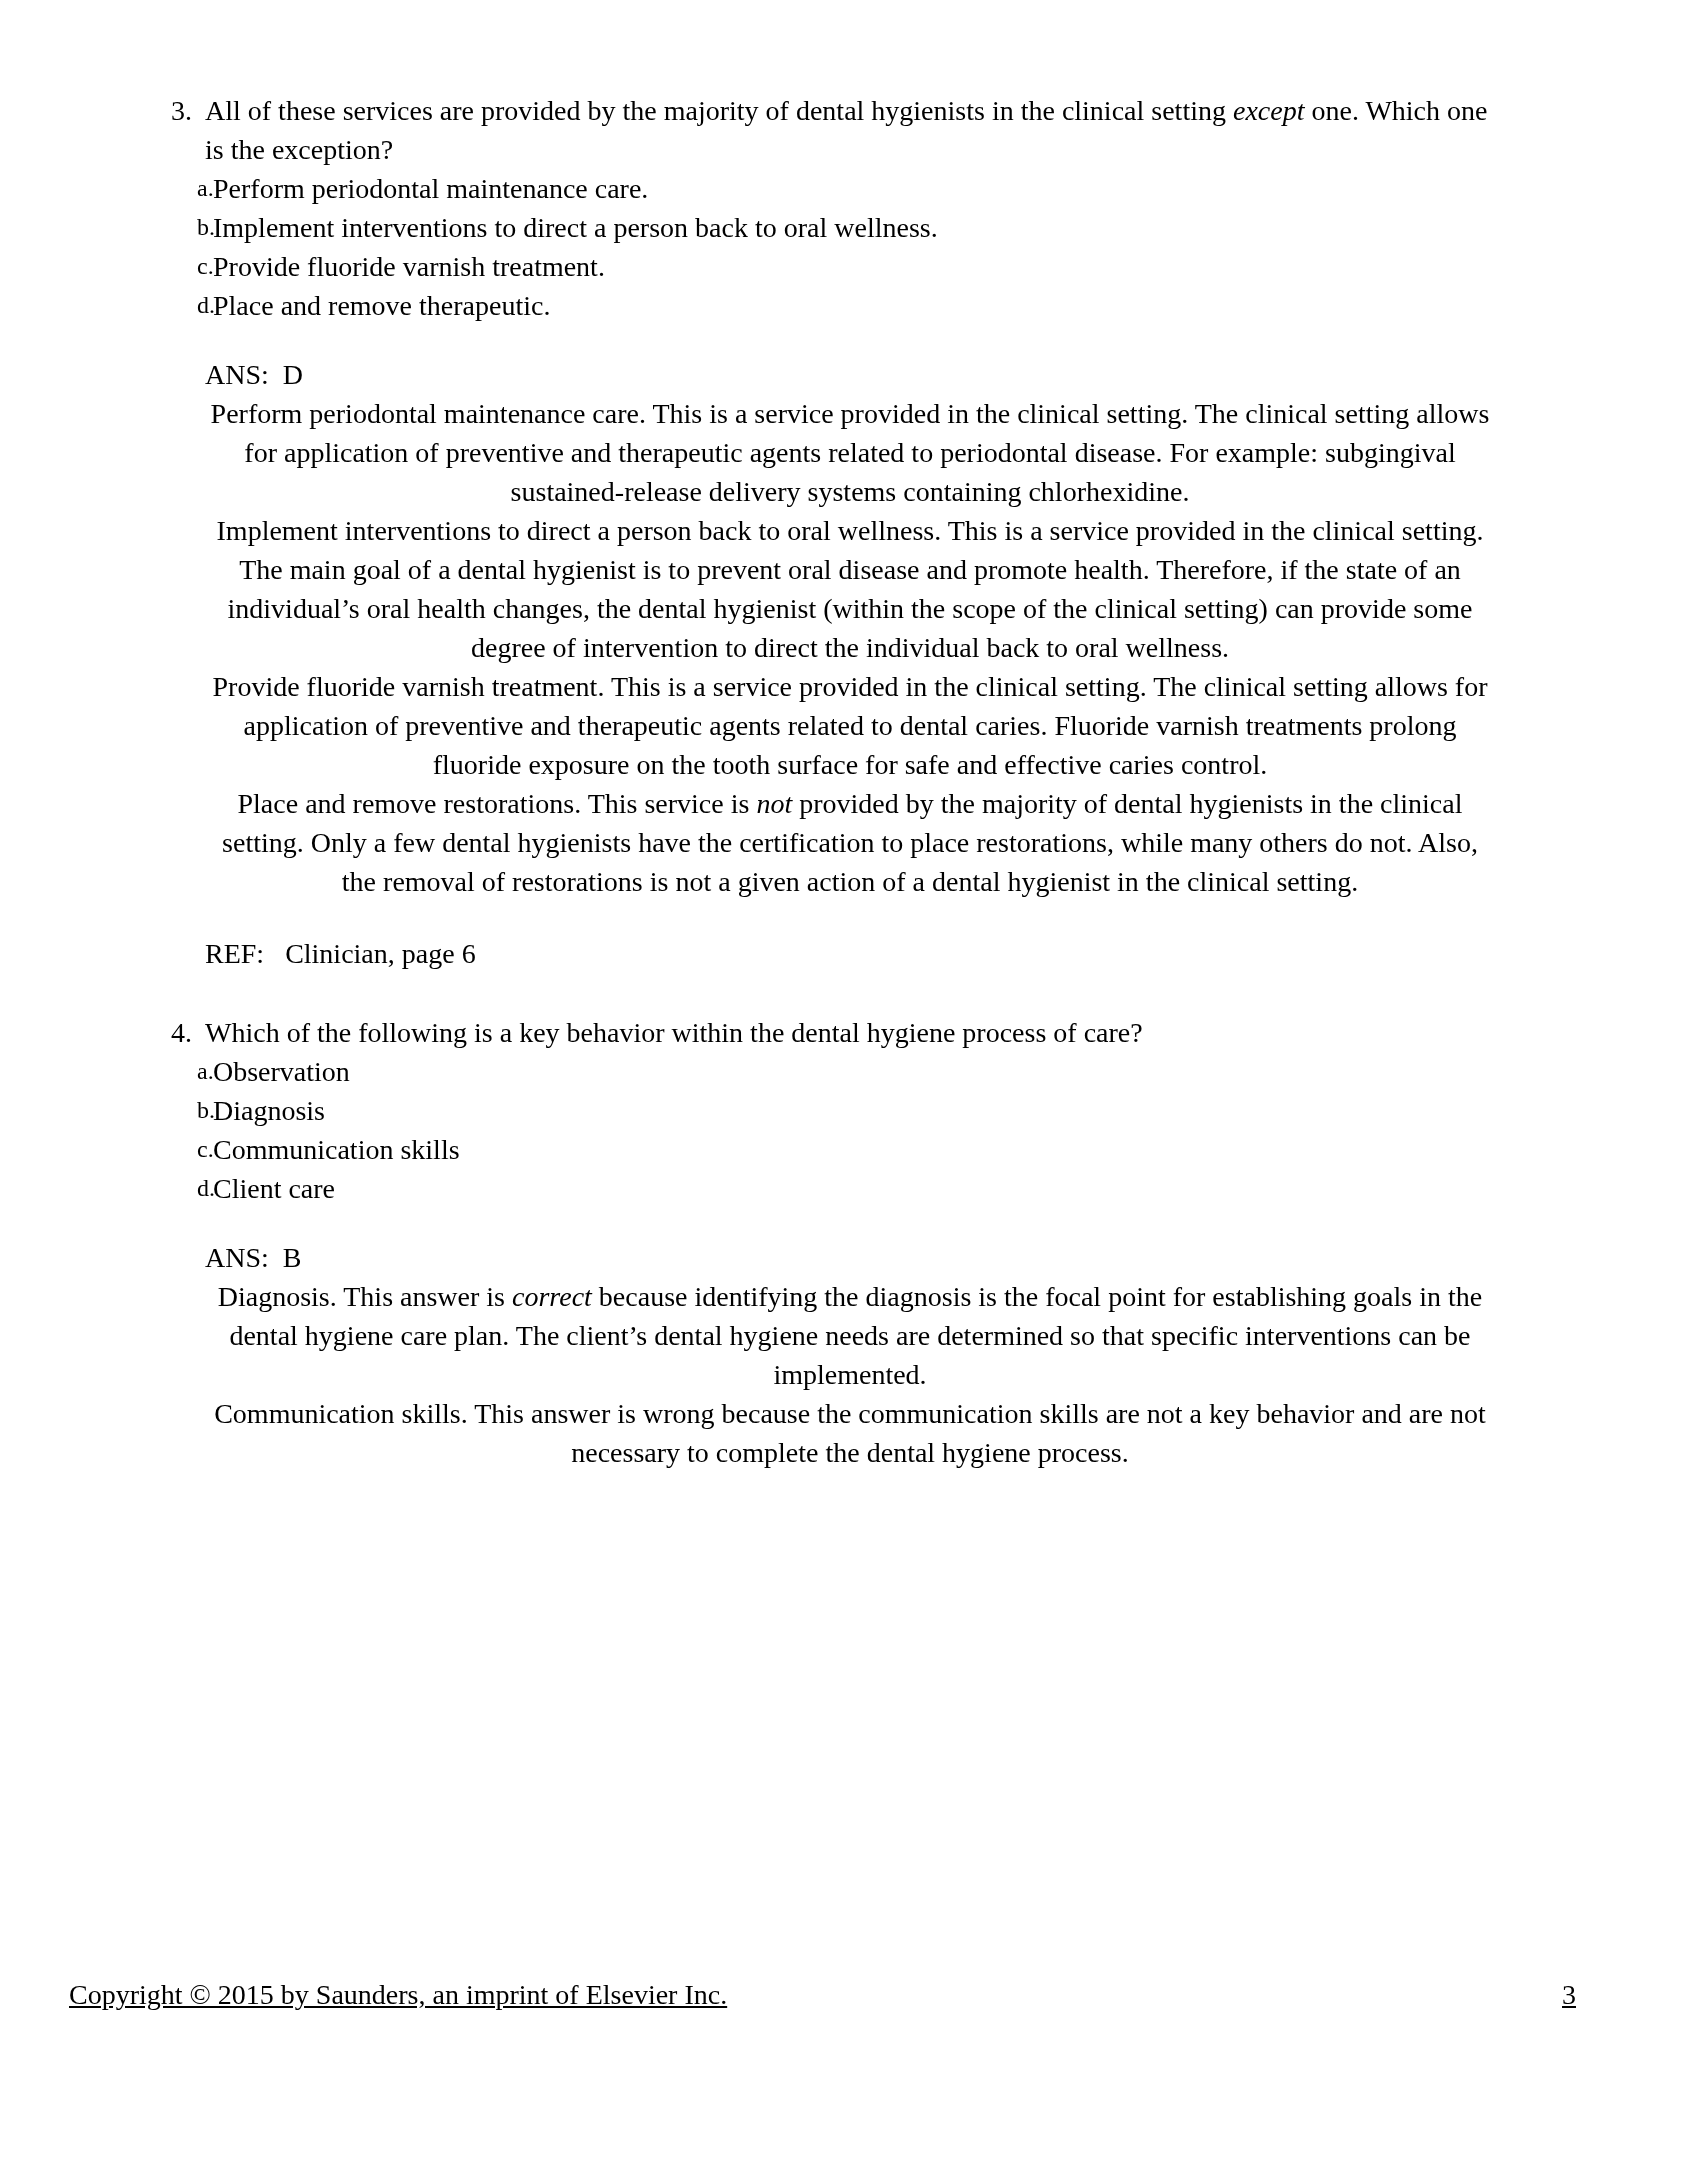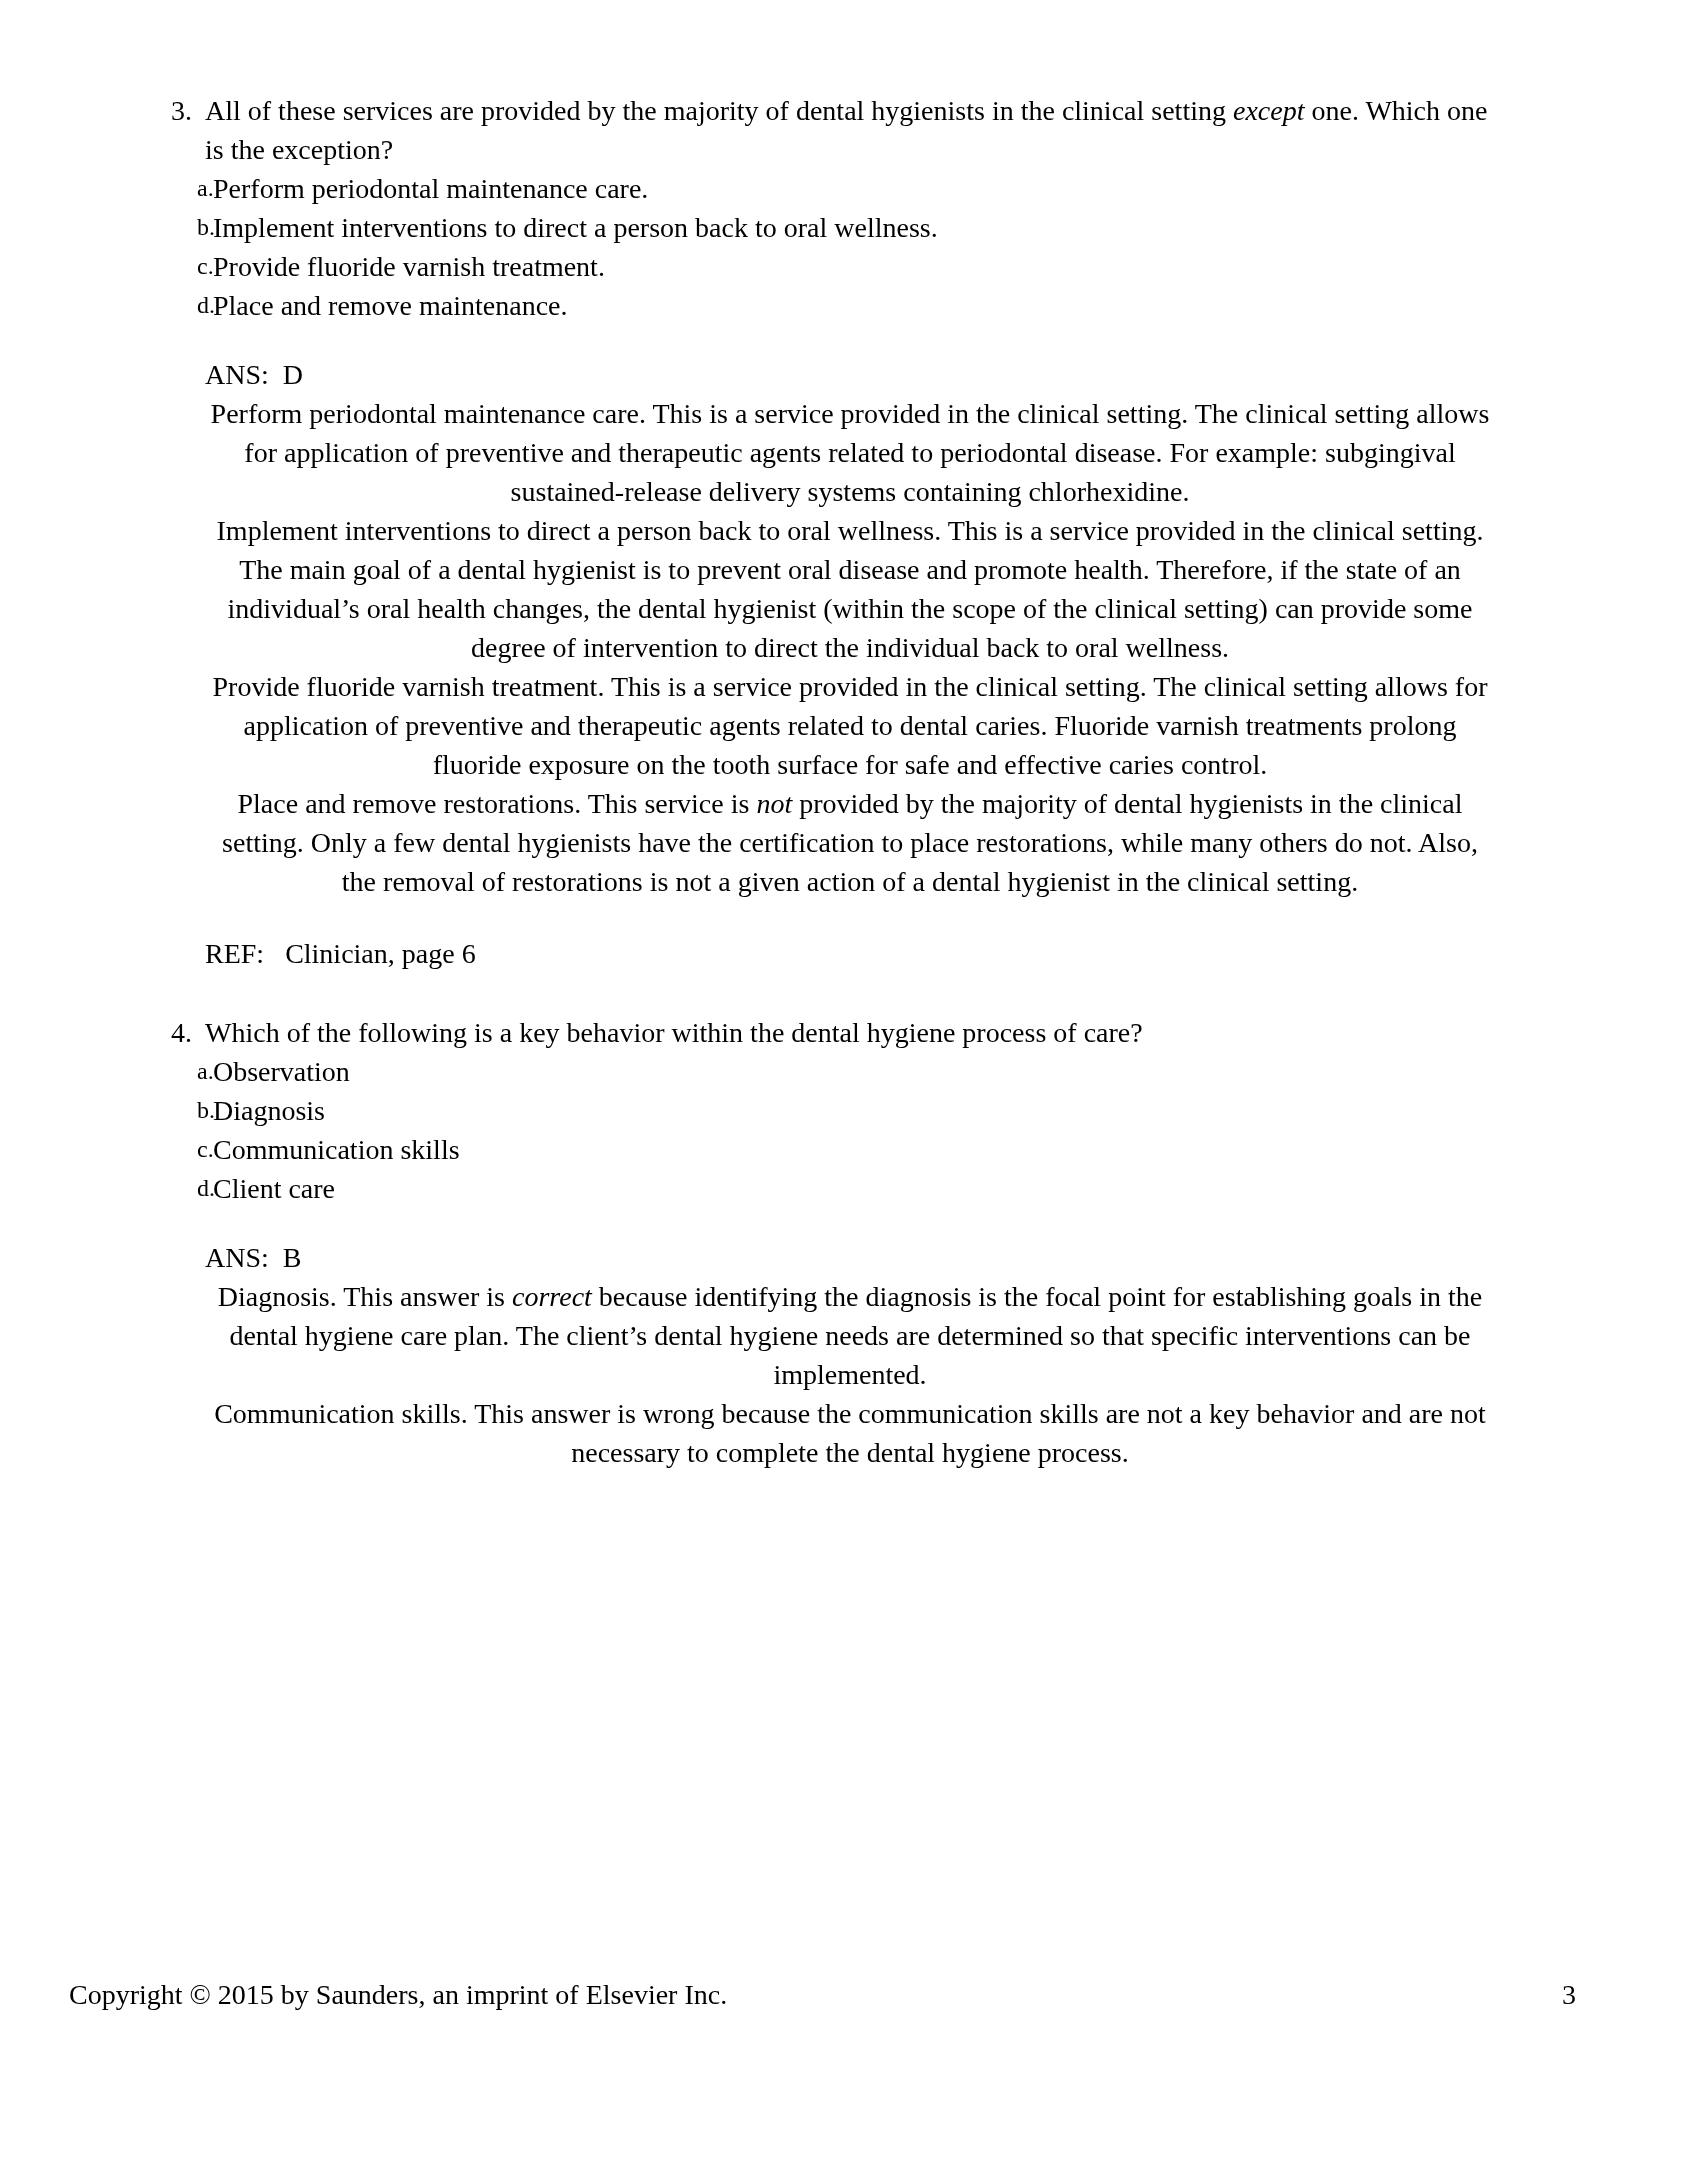--- a/index.html
+++ b/index.html
@@ -105,20 +105,21 @@
   .footer {
     position: absolute;
     left: 69px;
     right: 69px;
     top: 1976px;
     display: flex;
     justify-content: space-between;
     align-items: flex-start;
     font-size: 28px;
     line-height: 38px;
+    text-decoration: underline;
   }
   .footer-right { padding-right: 38px; }
 </style>
 </head>
 <body>
 
 <div class="page">
   <div class="content">
 
     <div class="question-block">
@@ -134,21 +135,21 @@
         <li class="option-row">
           <span class="opt-letter">b.</span>
           <span class="opt-text">Implement interventions to direct a person back to oral wellness.</span>
         </li>
         <li class="option-row">
           <span class="opt-letter">c.</span>
           <span class="opt-text">Provide fluoride varnish treatment.</span>
         </li>
         <li class="option-row">
           <span class="opt-letter">d.</span>
-          <span class="opt-text">Place and remove maintenance.</span>
+          <span class="opt-text">Place and remove therapeutic.</span>
         </li>
       </ul>
 
       <div class="answer-area">
         <div class="ans-line">ANS:  D</div>
         <div class="rationale"><span>Perform periodontal maintenance care. This is a service provided in the clinical setting. The clinical setting allows for application of preventive and therapeutic agents related to periodontal disease. For example: subgingival sustained-release delivery systems containing chlorhexidine.</span><em></em><span></span></div>
         <div class="rationale"><span>Implement interventions to direct a person back to oral wellness. This is a service provided in the clinical setting. The main goal of a dental hygienist is to prevent oral disease and promote health. Therefore, if the state of an individual’s oral health changes, the dental hygienist (within the scope of the clinical setting) can provide some degree of intervention to direct the individual back to oral wellness.</span><em></em><span></span></div>
         <div class="rationale"><span>Provide fluoride varnish treatment. This is a service provided in the clinical setting. The clinical setting allows for application of preventive and therapeutic agents related to dental caries. Fluoride varnish treatments prolong fluoride exposure on the tooth surface for safe and effective caries control.</span><em></em><span></span></div>
         <div class="rationale"><span>Place and remove restorations. This service is </span><em>not</em><span> provided by the majority of dental hygienists in the clinical setting. Only a few dental hygienists have the certification to place restorations, while many others do not. Also, the removal of restorations is not a given action of a dental hygienist in the clinical setting.</span></div>
       </div>

